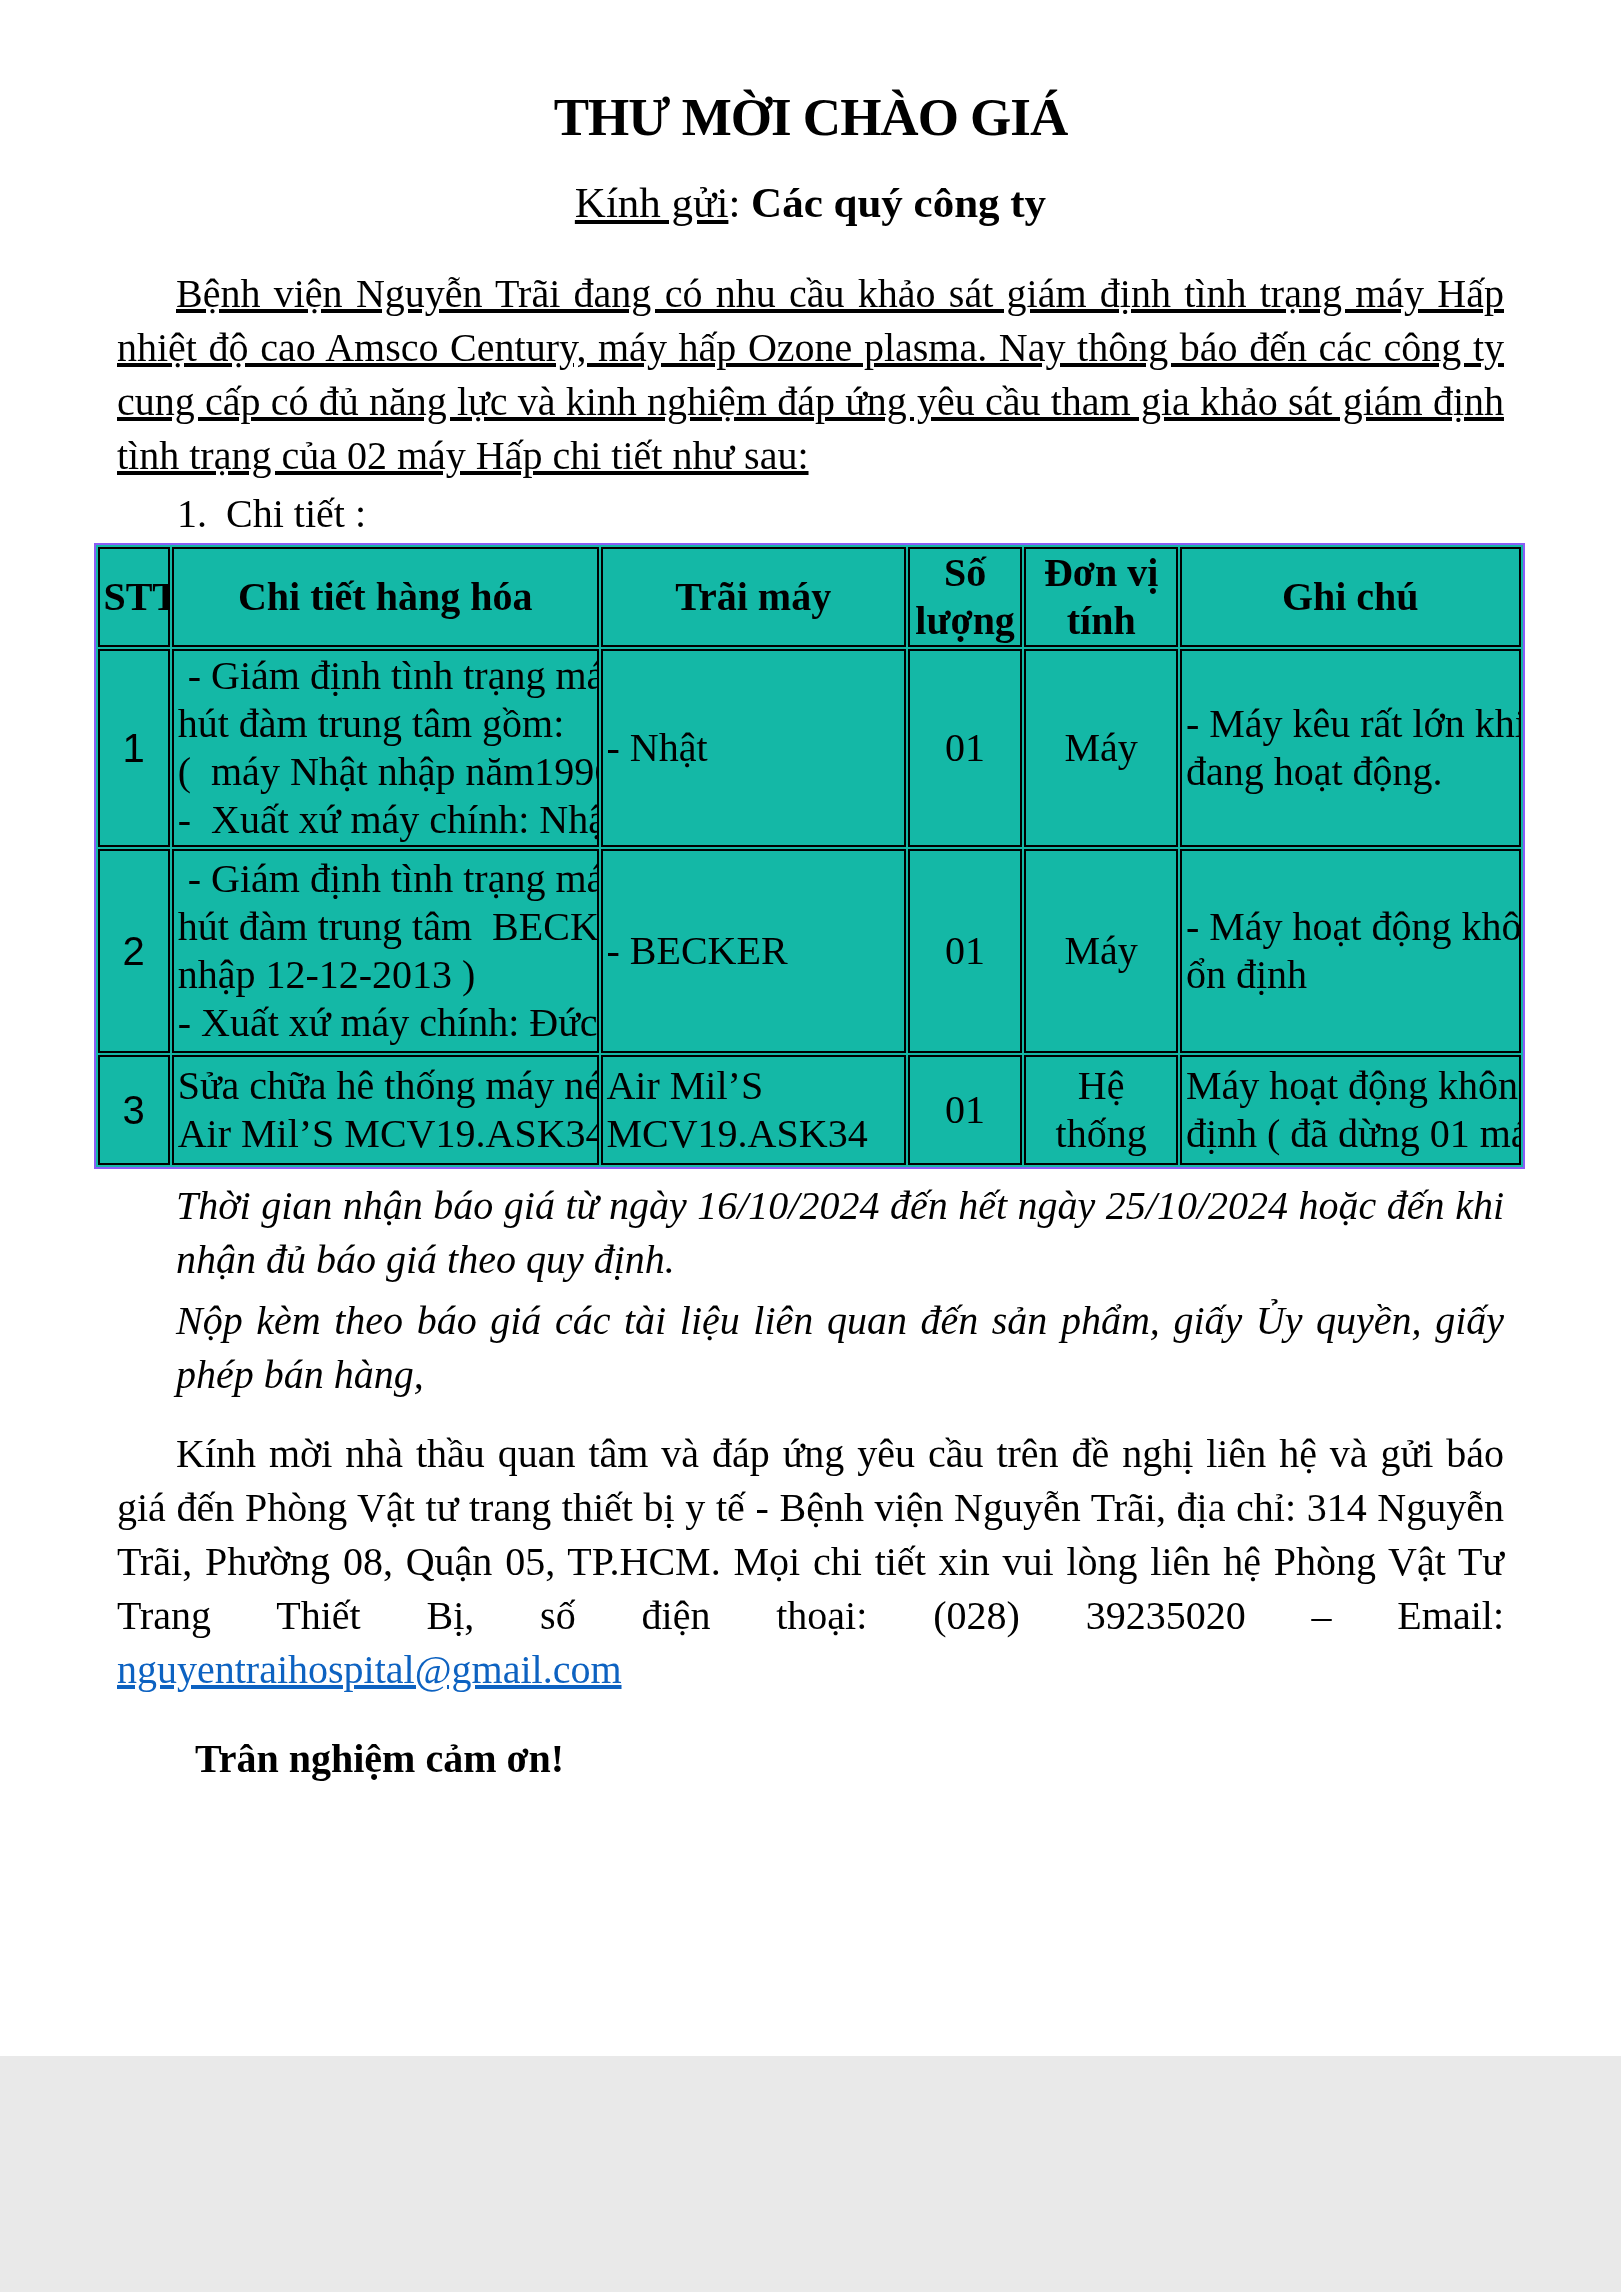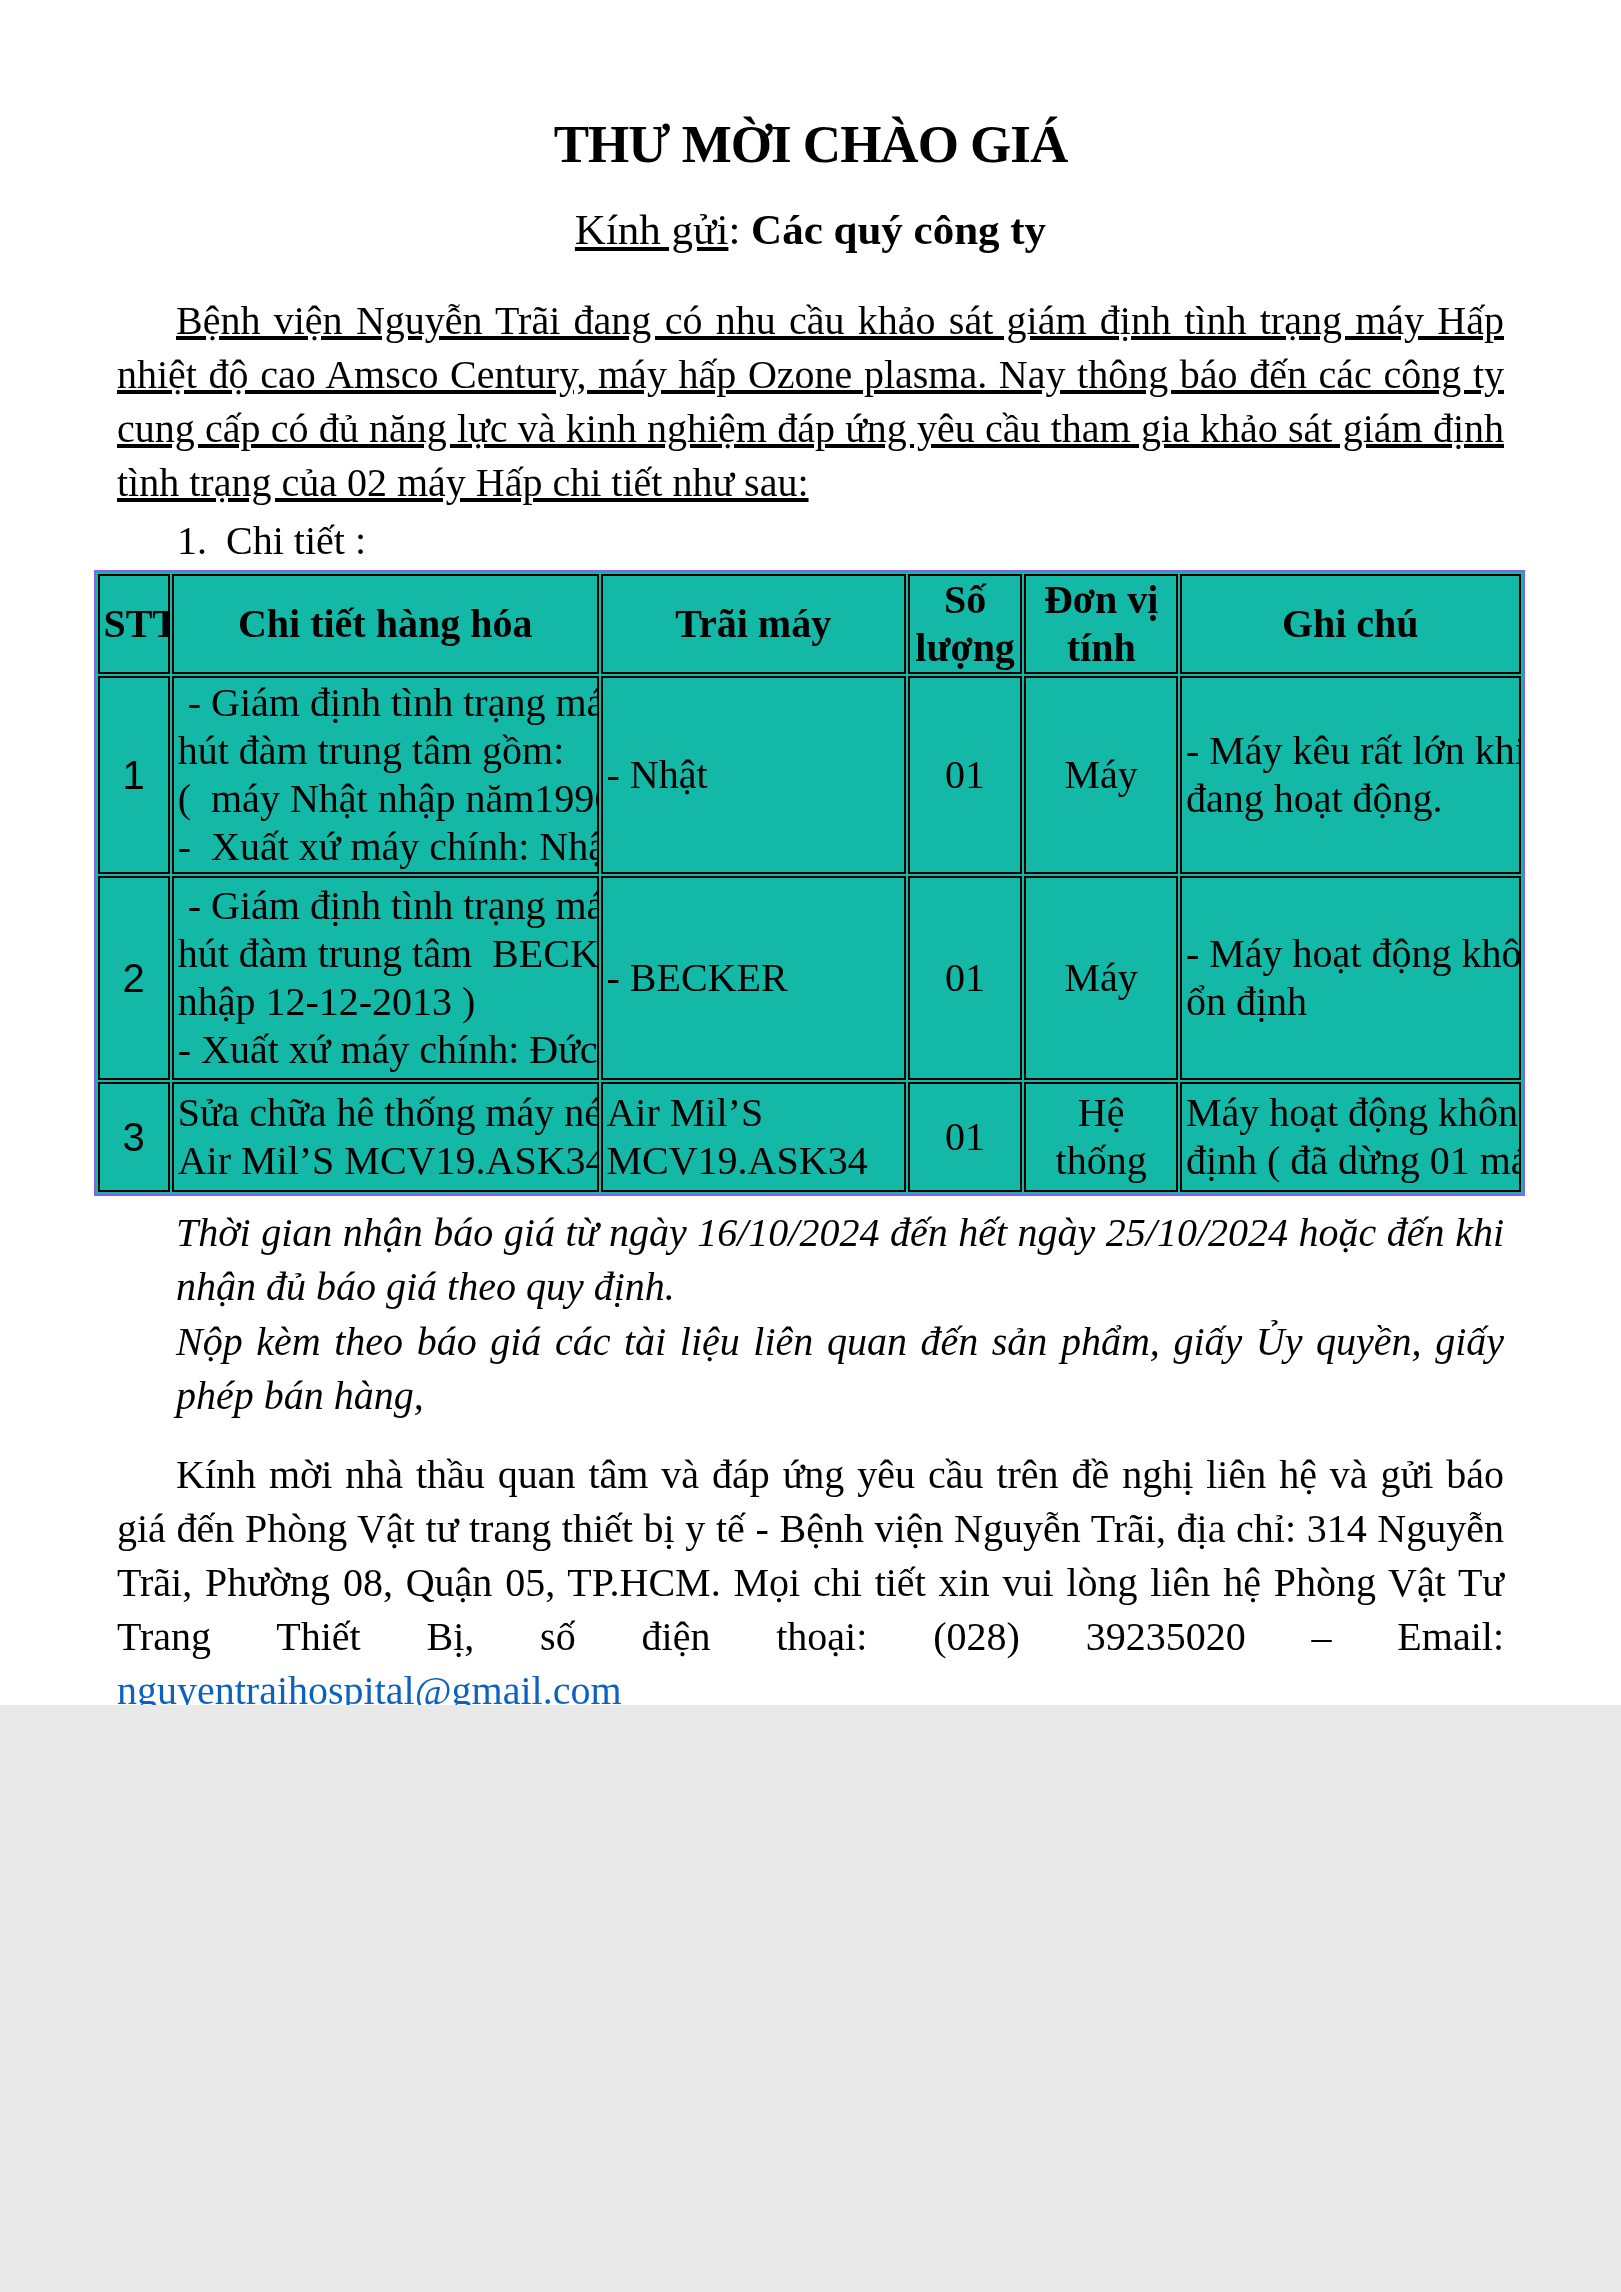--- a/index.html
+++ b/index.html
@@ -1,23 +1,23 @@
 <!DOCTYPE html>
 <html><head>
 <meta charset="utf-8">
 <style>
   html, body { margin: 0; padding: 0; background: #e9e9e9; }
   .page {
     position: relative;
     width: 1621px;
-    height: 1705px;
+    height: 2056px;
     margin: 0 auto;
     background: #ffffff;
     box-sizing: border-box;
-    padding: 115px 117px 0 117px;
+    padding: 88px 117px 0 117px;
     font-family: "Liberation Serif", "DejaVu Serif", serif;
     color: #000000;
     overflow: hidden;
   }
   .title {
     margin: 0;
     font-size: 53px;
     line-height: 59px;
     font-weight: bold;
     text-align: center;
@@ -85,21 +85,21 @@
     white-space: pre;
     text-align: left;
     padding-left: 5.9px;
   }
   td.center {
     text-align: center;
     vertical-align: middle;
   }
   .block { margin-left: 59px; font-style: italic; }
   .b1 { margin-top: 9.8px; }
-  .b2 { margin-top: 1px; }
+  .b2 { margin-top: 7px; }
   .contact { margin-top: 25px; text-indent: 59px; }
   .email-link { text-decoration: underline; }
   .closing {
     margin: 35px 0 0 78px;
     font-size: 40px;
     line-height: 54px;
     font-weight: bold;
   }
   .page-number {
     position: absolute;

